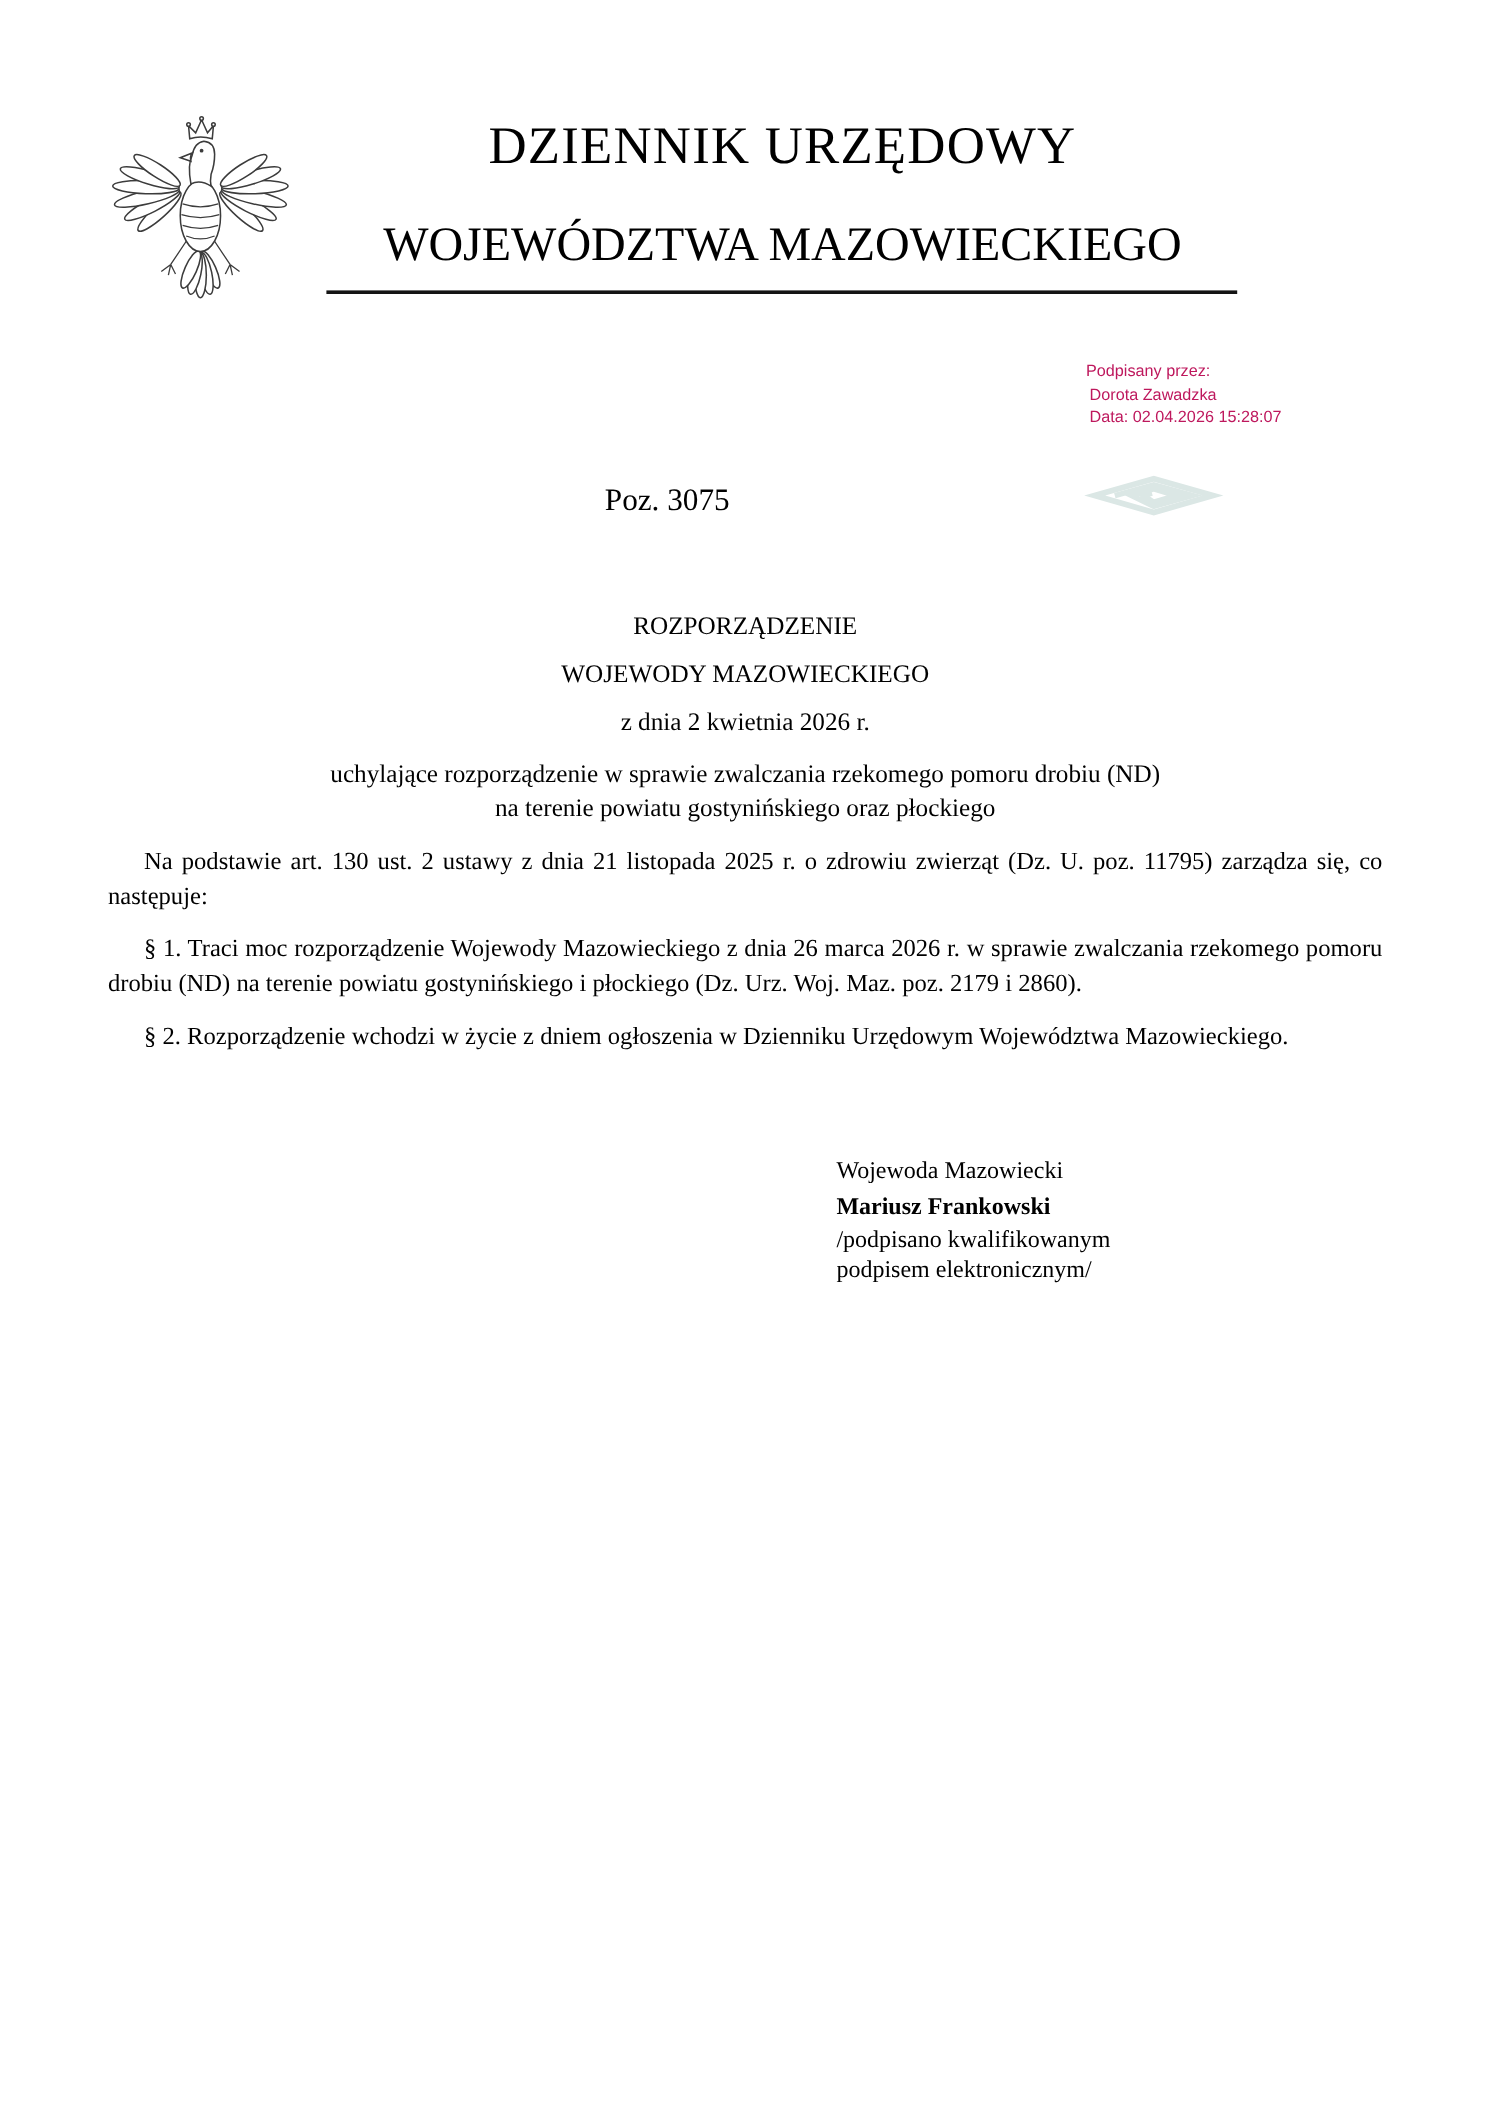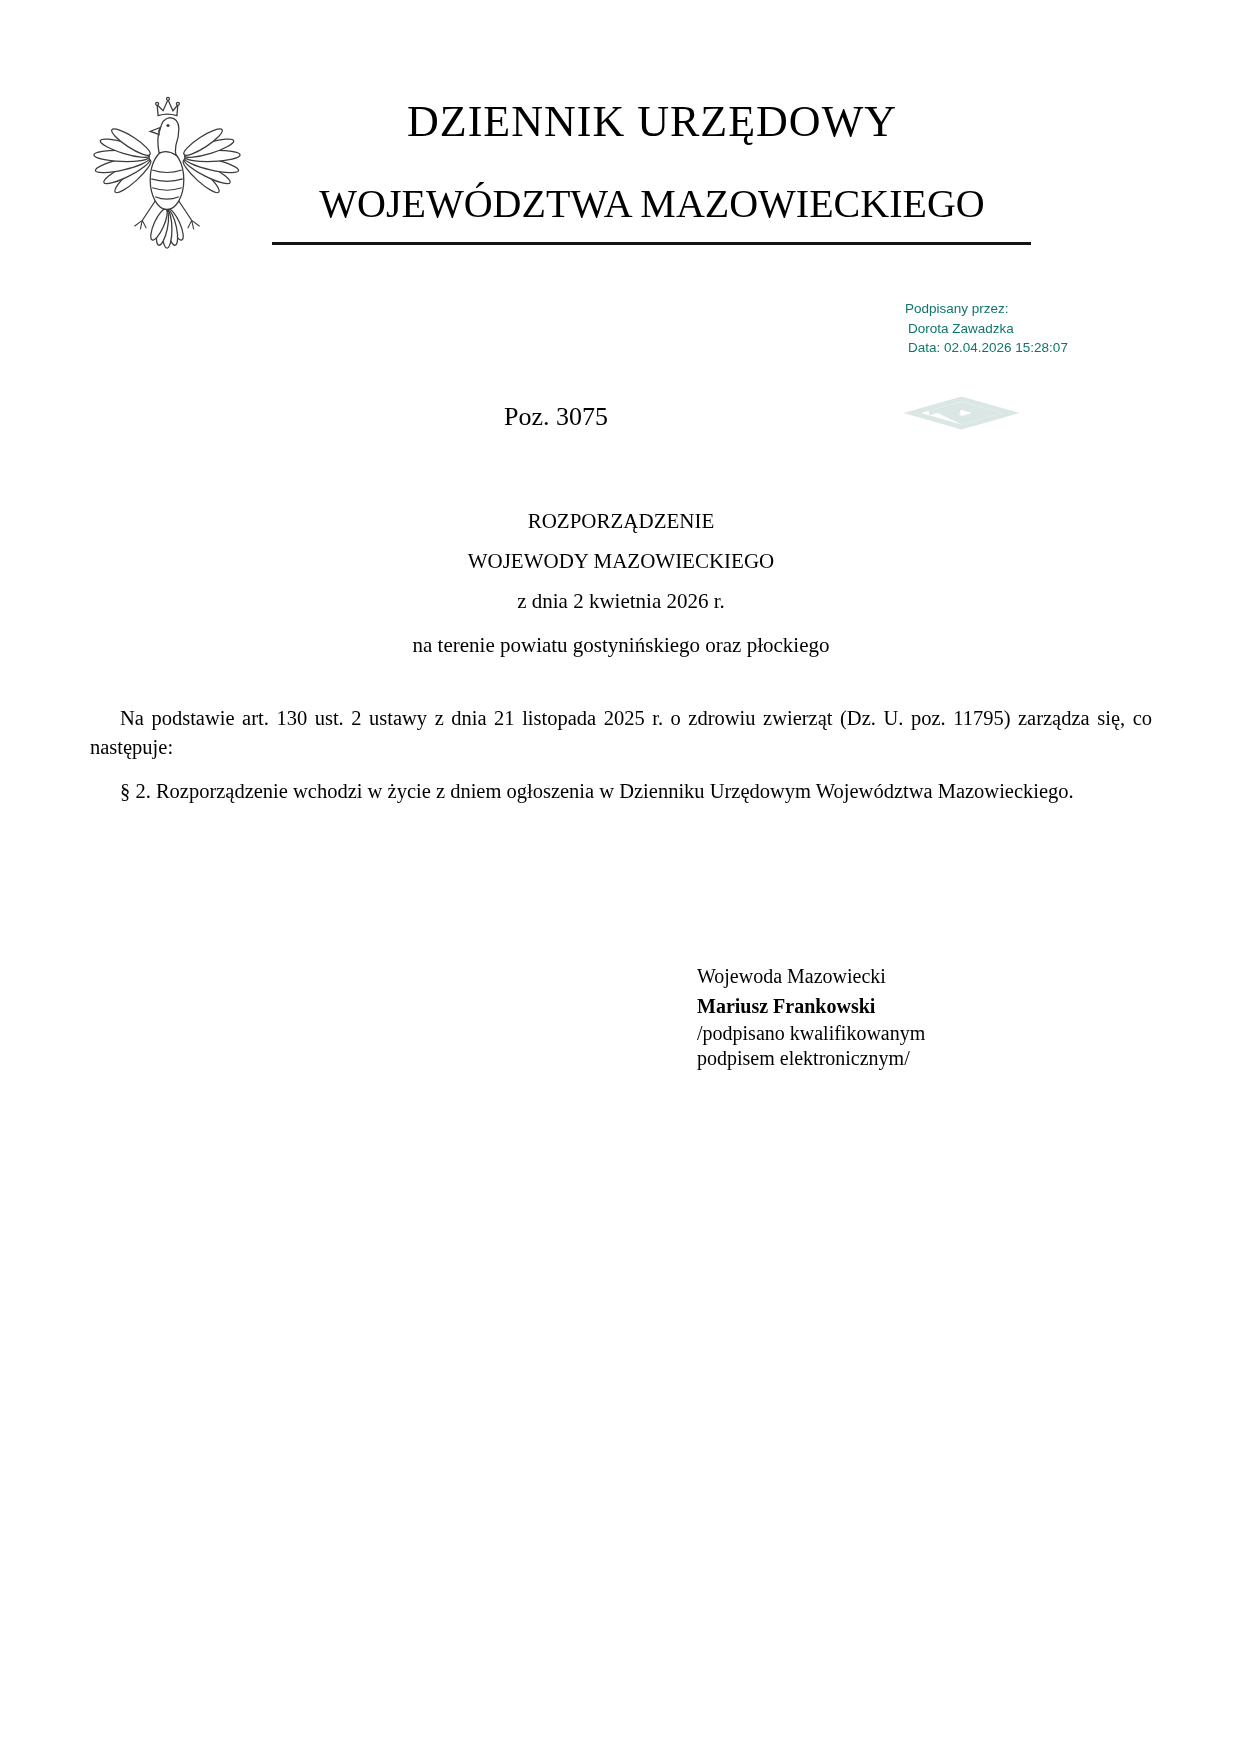--- a/index.html
+++ b/index.html
@@ -17,21 +17,21 @@
   .rule { position:absolute; left:272px; top:242px; width:759px; height:3px; background:#141414; }
 
   
   .dateline { position:absolute; left:0; top:329px; width:1120px; text-align:center; font-size:26px; }
   .poz      { position:absolute; left:0; top:402px; width:1112px; text-align:center; font-size:26px; }
 
   
   .stamp {
     position:absolute; left:905px; top:299px;
     font-family:"Liberation Sans", sans-serif;
-    font-size:13.5px; line-height:19.5px; color:#0f766e; white-space:nowrap;
+    font-size:13.5px; line-height:19.5px; color:#be185d; white-space:nowrap;
   }
   .stamp .indent { padding-left:3px; }
   .stamp-diamond { position:absolute; left:903px; top:396px; width:117px; height:34px; }
 
   
   .cheading { position:absolute; left:90px; width:1062px; text-align:center; font-size:21px; }
   .bold { font-weight:normal; }
   .h1 { top:509px; }
   .h2 { top:549px; }
   .h3 { top:589px; }
@@ -119,25 +119,27 @@
   </div>
   <svg class="stamp-diamond" viewBox="0 0 117 34" xmlns="http://www.w3.org/2000/svg">
     <path fill="#dbe7e5" fill-rule="evenodd" d="M58.5,0.5 L116.5,17 L58.5,33.5 L0.5,17 Z M58.5,5.5 L99,17 L58.5,28.5 L18,17 Z"></path>
     <path fill="none" stroke="#dbe7e5" stroke-width="4.5" d="M26,17 L58.5,8 L91,17 L58.5,26 L40,17 L58.5,11.5 L77,17 L58.5,22.5 L50,17 L57,15"></path>
   </svg>
 
   <div class="cheading h1 bold">ROZPORZĄDZENIE</div>
   <div class="cheading h2 bold">WOJEWODY MAZOWIECKIEGO</div>
   <div class="cheading h3">z dnia 2 kwietnia 2026 r.</div>
   <div class="cheading subject bold">
+    <div>uchylające rozporządzenie w sprawie zwalczania rzekomego pomoru drobiu (ND)</div>
     <div>na terenie powiatu gostynińskiego oraz płockiego</div>
   </div>
 
   <div class="body-text">
     <p><span class="bold"></span><span>Na podstawie art. 130 ust. 2 ustawy z dnia 21 listopada 2025 r. o zdrowiu zwierząt (Dz. U. poz. 11795) zarządza się, co następuje:</span></p>
+    <p><span class="bold">§ 1</span><span>. Traci moc rozporządzenie Wojewody Mazowieckiego z dnia 26 marca 2026 r. w sprawie zwalczania rzekomego pomoru drobiu (ND) na terenie powiatu gostynińskiego i płockiego (Dz. Urz. Woj. Maz. poz. 2179 i 2860).</span></p>
     <p><span class="bold">§ 2</span><span>. Rozporządzenie wchodzi w życie z dniem ogłoszenia w Dzienniku Urzędowym Województwa Mazowieckiego.</span></p>
   </div>
 
   <div class="signoff">
     <div class="role">Wojewoda Mazowiecki</div>
     <div class="name">Mariusz Frankowski</div>
     <div class="note">/podpisano kwalifikowanym</div>
     <div class="note">podpisem elektronicznym/</div>
   </div>
 

